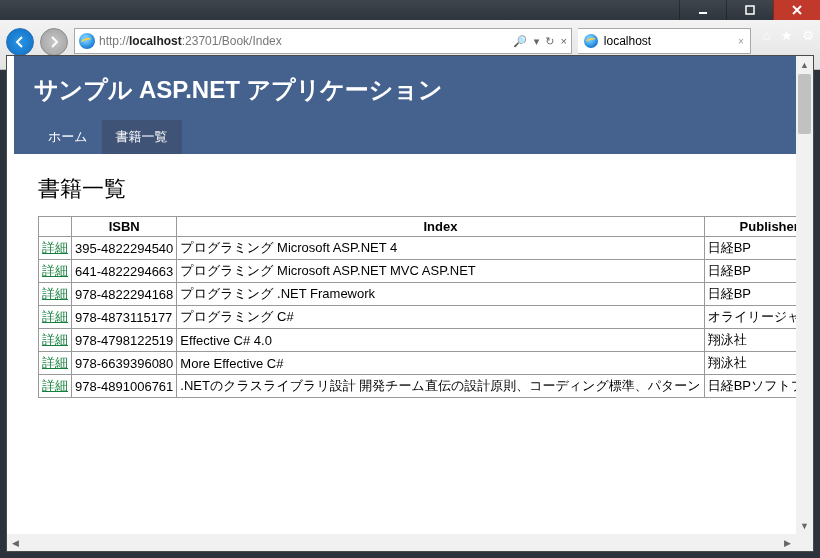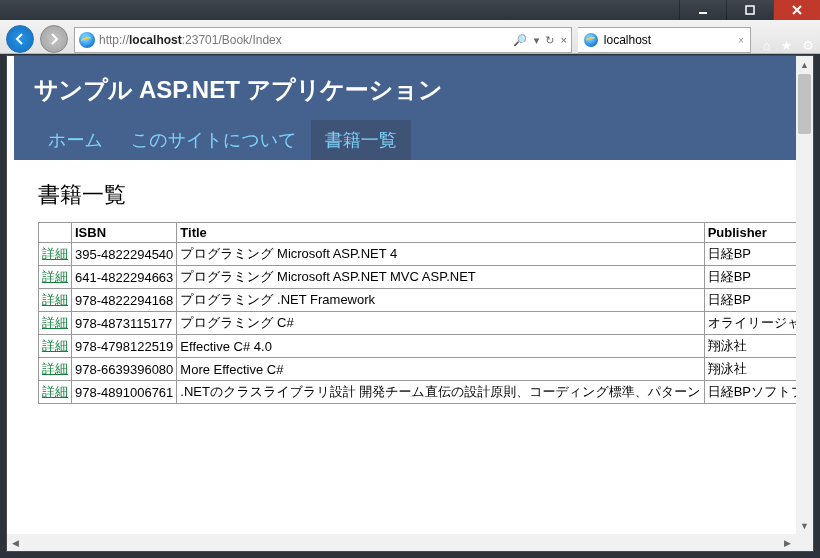--- a/index.html
+++ b/index.html
@@ -3,21 +3,21 @@
 <meta charset="utf-8">
 <style>
   html,body{margin:0;padding:0;font-family:"Segoe UI","Meiryo",Arial,sans-serif;}
   body{background:#2c333b;width:820px;height:558px;overflow:hidden;position:relative;}
   
   .titlebar{height:20px;background:linear-gradient(#3e454d,#2e353d);display:flex;justify-content:flex-end;}
   .winbtns{display:flex;}
   .winbtn{width:46px;height:20px;display:flex;align-items:center;justify-content:center;color:#fff;font-size:11px;border-left:1px solid rgba(0,0,0,.3);}
   .winbtn.min svg,.winbtn.max svg{width:12px;height:12px;}
   .winbtn.close{background:#c0392b;}
-  .toolbar{height:33px;background:linear-gradient(#f3f3f3,#e3e3e3);display:flex;align-items:flex-end;padding:0 6px;gap:6px;border-bottom:1px solid #b8b8b8;}
+  .toolbar{height:33px;background:linear-gradient(#f3f3f3,#e3e3e3);display:flex;align-items:flex-start;padding:8px 6px;gap:6px;border-bottom:1px solid #b8b8b8;}
   .navbtn{width:26px;height:26px;border-radius:50%;display:flex;align-items:center;justify-content:center;background:radial-gradient(#2a95e6,#0f6cc0);color:#fff;font-size:14px;border:1px solid #2a6fb5;}
   .navbtn.fwd{background:radial-gradient(#c7c7c7,#9f9f9f);border:1px solid #8a8a8a;}
   .addrbar{flex:1;height:24px;background:#fff;border:1px solid #a8a8a8;display:flex;align-items:center;padding:0 4px;font-size:12px;min-width:0;}
   .addrbar .ie-icon{width:16px;height:16px;margin-right:4px;}
   .addrbar .url{flex:1;white-space:nowrap;overflow:hidden;}
   .addr-icons{display:flex;align-items:center;gap:6px;color:#666;margin-left:4px;}
   .addr-icons span{font-size:11px;}
   .tab{width:160px;height:24px;background:#fff;border:1px solid #a8a8a8;border-left:none;display:flex;align-items:center;padding:0 6px;font-size:12px;gap:6px;}
   .tab .ie-icon{width:14px;height:14px;}
   .tab .x{margin-left:auto;color:#999;font-size:10px;}
@@ -30,27 +30,27 @@
   .vscroll .arrow{position:absolute;left:0;right:0;height:17px;color:#666;font-size:9px;display:flex;align-items:center;justify-content:center;}
   .vscroll .arrow.up{top:0;} .vscroll .arrow.down{bottom:0;}
   .hscroll{position:absolute;left:0;right:17px;bottom:0;height:17px;background:#f1f1f1;}
   .hscroll .arrow{position:absolute;top:0;bottom:0;width:17px;color:#666;font-size:9px;display:flex;align-items:center;justify-content:center;}
   .hscroll .arrow.left{left:0;} .hscroll .arrow.right{right:0;}
   .corner{position:absolute;right:0;bottom:0;width:17px;height:17px;background:#f1f1f1;}
   .page{position:absolute;left:0;right:17px;top:0;bottom:17px;overflow:hidden;background:#fff;margin-left:7px;}
   
   .banner{background:#45628f;color:#fff;padding:18px 20px 0 20px;font-size:24px;font-weight:bold;}
   .navmenu{margin-top:14px;display:flex;}
-  .navmenu a{display:inline-block;padding:8px 14px;color:#7dd3fc;font-size:18px;font-weight:normal;text-decoration:none;}
+  .navmenu a{display:inline-block;padding:8px 14px;color:#ffffff;font-size:13px;font-weight:normal;text-decoration:none;}
   .navmenu a.active{background:#3f5376;}
   .main{padding:14px 24px;}
   .main h2{font-size:22px;font-weight:normal;margin:6px 0 12px 0;}
   table.books{border-collapse:collapse;font-size:13px;}
   table.books th,table.books td{border:1px solid #999;padding:2px 3px;text-align:left;white-space:nowrap;}
-  table.books th{font-weight:bold;text-align:left;background:#fff;}
+  table.books th{font-weight:bold;text-align:center;background:#fff;}
   table.books th:first-child{border-left:1px solid #999;}
   table.books td.detail a{color:#15803d;text-decoration:underline;}
   table.books td.detail{text-align:center;}
   .url .g{color:#777;} .url .b{color:#222;font-weight:600;}
   
   .ie-icon{display:inline-block;background:radial-gradient(circle at 40% 35%,#6ec9ff 20%,#1c7dd4 70%);border-radius:50%;position:relative;}
   .ie-icon::after{content:"";position:absolute;inset:30% 15% 30% 15%;border-top:2px solid #ffcf3e;border-radius:50%;transform:rotate(-15deg);}
 </style>
 </head>
 <body>
@@ -110,32 +110,31 @@
     <span>⚙</span>
   </div>
 </div>
 
 <div class="viewport">
   <div class="page">
     <div class="banner">
       <div>サンプル ASP.NET アプリケーション</div>
       <div class="navmenu">
         <a href="#">ホーム</a>
-          <a href="#">このサイトについて</a>
         <a href="#" class="active">書籍一覧</a>
       </div>
     </div>
     <div class="main">
       <h2>書籍一覧</h2>
       <table class="books">
         <thead>
           <tr>
             <th></th>
             <th>ISBN</th>
-            <th>Title</th>
+            <th>Index</th>
             <th>Publisher</th>
 
           </tr>
         </thead>
         <tbody id="book-rows">
             <tr>
               <td class="detail"><a href="#">詳細</a></td>
               <td>395-4822294540</td>
               <td>プログラミング Microsoft ASP.NET 4</td>
               <td>日経BP</td>

